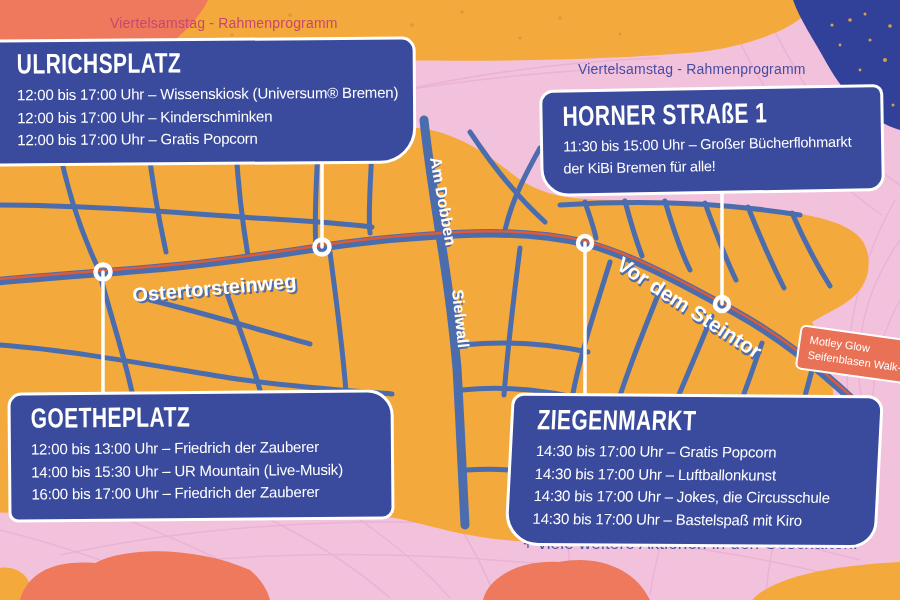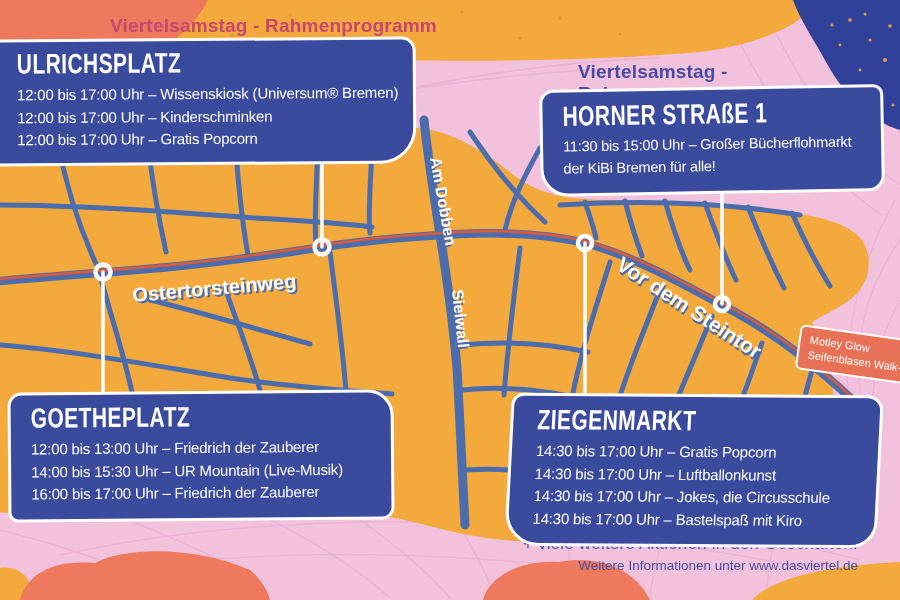--- a/index.html
+++ b/index.html
@@ -1,20 +1,20 @@
 <!DOCTYPE html>
 <html><head>
 <meta charset="utf-8">
 <style>
   html,body{margin:0;padding:0;}
   .stage{position:relative;width:900px;height:600px;overflow:hidden;
          background:#F2C2DC;font-family:"Liberation Sans",sans-serif;}
   svg.layer{position:absolute;left:0;top:0;}
   
-  .program-header{position:absolute;font-size:19px;font-weight:bold;letter-spacing:.2px;z-index:4;}
+  .program-header{position:absolute;font-size:14px;font-weight:normal;letter-spacing:.2px;z-index:4;}
   .program-header.left{left:110px;top:15px;color:#C84670;}
   .program-header.right{left:578px;top:61px;color:#474CA3;}
   
   .callout{position:absolute;background:#3A4A9D;border:3.5px solid #ffffff;
            color:#fff;z-index:5;box-sizing:border-box;}
   .callout .title{display:inline-block;font-weight:bold;font-size:25px;letter-spacing:.5px;
                   transform:scale(.84,1.12);transform-origin:left bottom;margin:0 0 4px 0;white-space:nowrap;}
   .callout .event{font-size:15px;line-height:1.5;letter-spacing:-0.2px;}
   .box-ulrichsplatz{left:-12px;top:38px;width:428px;padding:9px 14px 11px 26px;
                     border-radius:8px 14px 36px 8px;transform:rotate(-0.4deg);}
@@ -233,16 +233,15 @@
     <div class="event">14:30 bis 17:00 Uhr – Bastelspaß mit Kiro</div>
   </div>
 
   <div class="badge">
     <div>Motley Glow</div>
     <div>Seifenblasen Walk-Act</div>
   </div>
 
   <div class="footer">
     <div class="big">+ viele weitere Aktionen in den Geschäften!</div>
-    <div class="small">Weitere Informationen unter www.dasviertel.de</div>
   </div>
 
 </div>
 
 </body></html>

